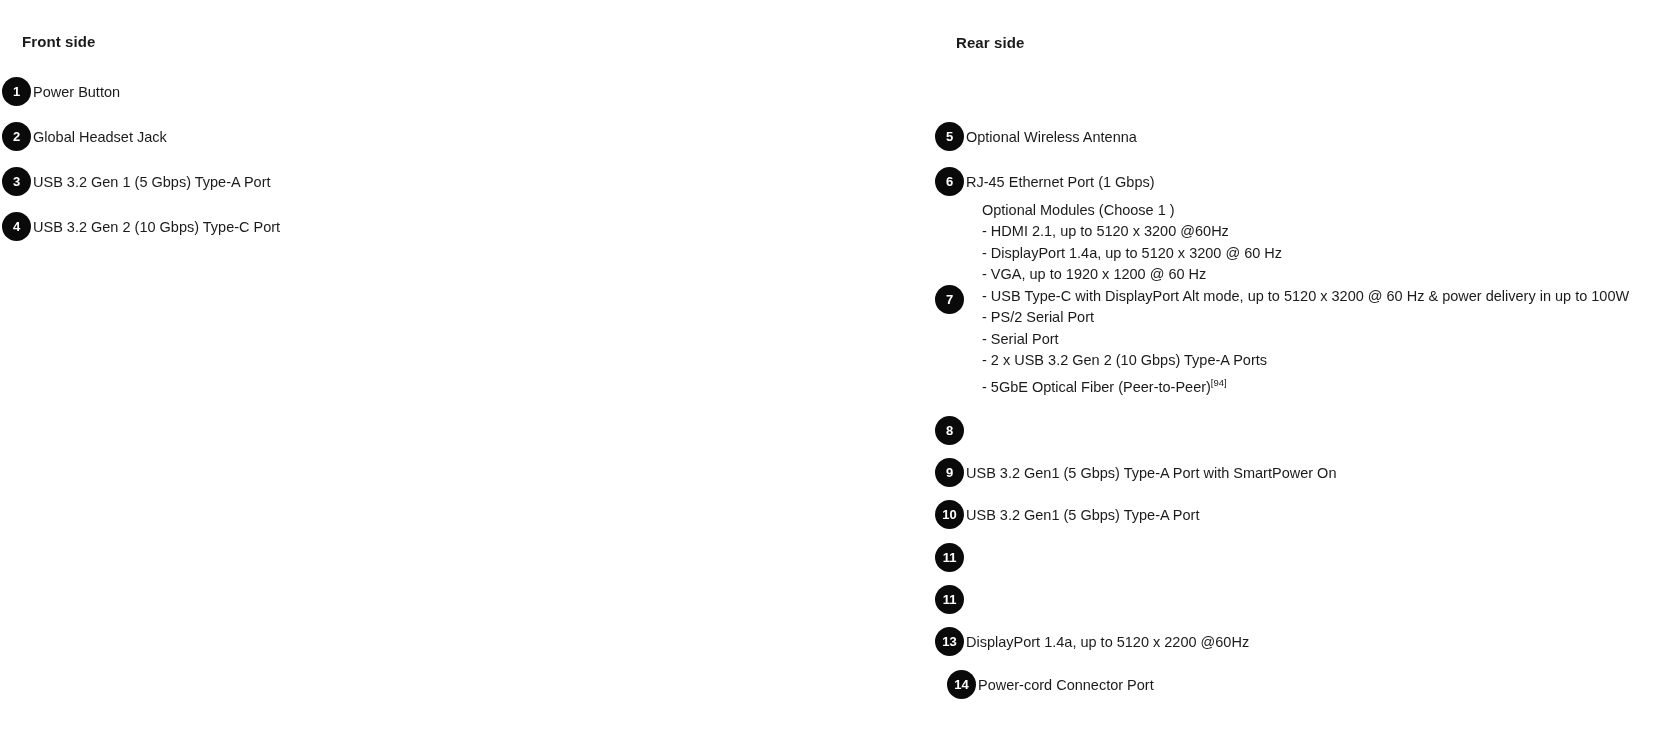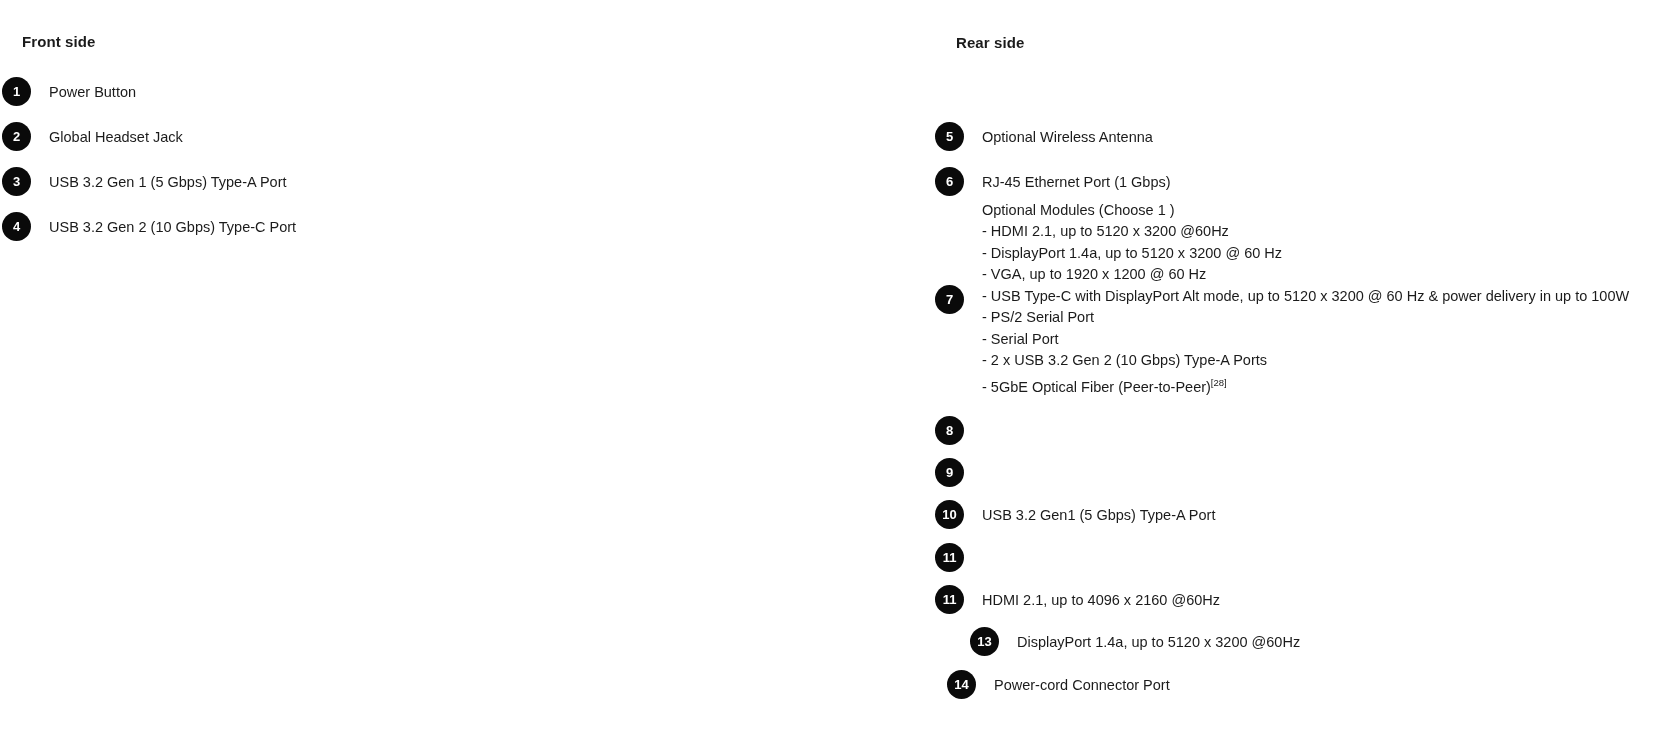--- a/index.html
+++ b/index.html
@@ -52,21 +52,21 @@
     font-weight: bold;
     display: flex;
     align-items: center;
     justify-content: center;
     line-height: 1;
   }
   .label {
     font-size: 14.5px;
     line-height: 21.5px;
     color: #1b1b1b;
-    padding-left: 18px;
+    padding-left: 2px;
     white-space: pre-wrap;
   }
   .item-single .badge { margin-top: 0; }
   .item-single .label { padding-top: 5px; }
 
   
   .item-multi {
     align-items: center;
   }
   .item-multi .label {
@@ -123,48 +123,48 @@
     <div class="item item-multi" style="left:0px; top:204px; height:190px;">
       <div class="badge">7</div>
       <div class="label"><span>Optional Modules (Choose 1 )
 - HDMI 2.1, up to 5120 x 3200 @60Hz
 - DisplayPort 1.4a, up to 5120 x 3200 @ 60 Hz
 - VGA, up to 1920 x 1200 @ 60 Hz
 - USB Type-C with DisplayPort Alt mode, up to 5120 x 3200 @ 60 Hz &amp; power delivery in up to 100W
 - PS/2 Serial Port
 - Serial Port
 - 2 x USB 3.2 Gen 2 (10 Gbps) Type-A Ports
-- 5GbE Optical Fiber (Peer-to-Peer)</span><span class="sup">[28]</span></div>
+- 5GbE Optical Fiber (Peer-to-Peer)</span><span class="sup">[94]</span></div>
     </div>
 
     <div class="item item-single" style="left:0px; top:416px;">
       <div class="badge">8</div>
     </div>
 
     <div class="item item-single" style="left:0px; top:458px;">
       <div class="badge">9</div>
+      <div class="label">USB 3.2 Gen1 (5 Gbps) Type-A Port with SmartPower On</div>
     </div>
 
     <div class="item item-single" style="left:0px; top:500px;">
       <div class="badge">10</div>
       <div class="label">USB 3.2 Gen1 (5 Gbps) Type-A Port</div>
     </div>
 
     <div class="item item-single" style="left:0px; top:543px;flex-direction:column;">
       <div class="badge">11</div>
     </div>
 
     <div class="item item-single" style="left:0px; top:585px;">
       <div class="badge">11</div>
-      <div class="label">HDMI 2.1, up to 4096 x 2160 @60Hz</div>
     </div>
 
-    <div class="item item-single" style="left:0px; top:627px;margin-left:35px;">
+    <div class="item item-single" style="left:0px; top:627px;">
       <div class="badge">13</div>
-      <div class="label">DisplayPort 1.4a, up to 5120 x 3200 @60Hz</div>
+      <div class="label">DisplayPort 1.4a, up to 5120 x 2200 @60Hz</div>
     </div>
 
     <div class="item item-single" style="left:12px; top:670px;">
       <div class="badge">14</div>
       <div class="label">Power-cord Connector Port</div>
     </div>
   </div>
 
 </div>
 

